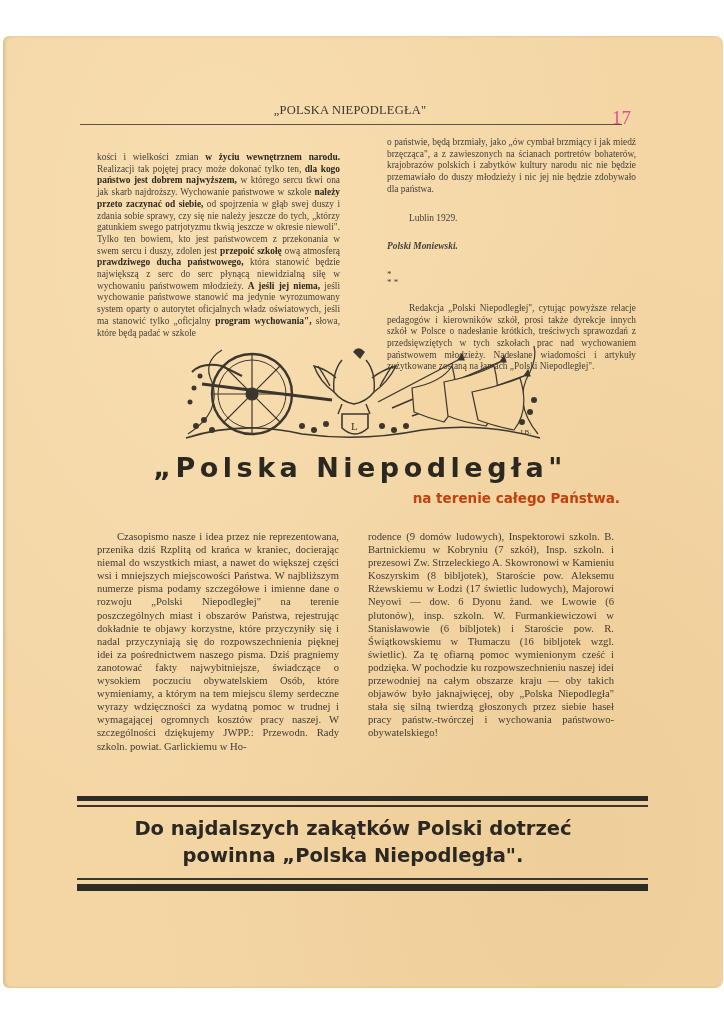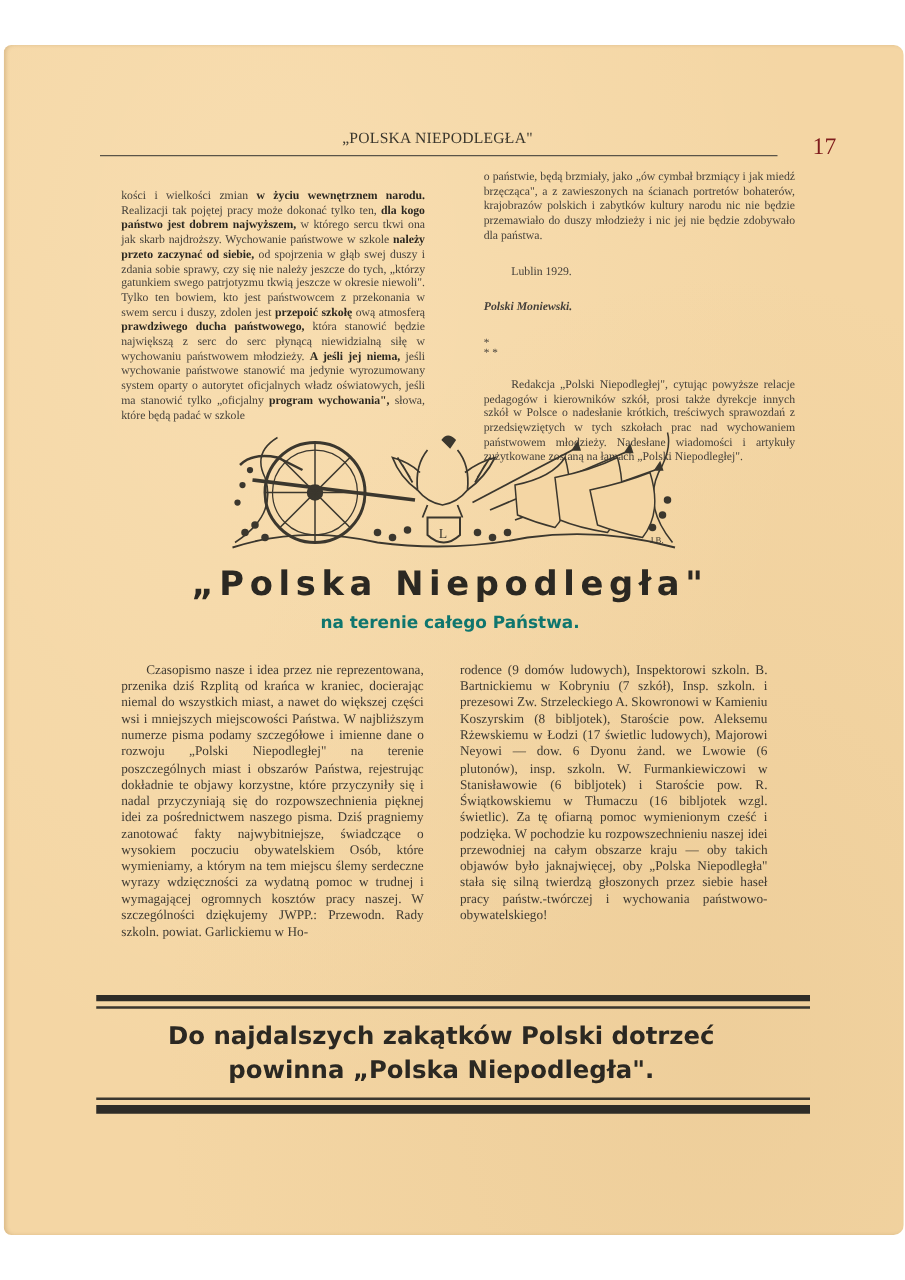--- a/index.html
+++ b/index.html
@@ -18,22 +18,22 @@
 
   
   .running-head {
     position: absolute; left: 80px; top: 103px; width: 540px; text-align: center;
     font-family: "Liberation Serif", serif; font-size: 12.5px; letter-spacing: 0.2px; color: #3a362c;
   }
   .head-rule {
     position: absolute; left: 80px; top: 124px; width: 542px; height: 1px; background: #5a5448;
   }
   .page-number {
-    position: absolute; left: 650px; top: 107px; font-family: "Liberation Serif", serif;
-    font-size: 19px; color: #7f1d1d; text-align: right;
+    position: absolute; left: 612px; top: 107px; font-family: "Liberation Serif", serif;
+    font-size: 19px; color: #ec4899; text-align: right;
   }
 
   .col {
     position: absolute; font-family: "Liberation Serif", serif; font-size: 9.4px; line-height: 11.7px;
     color: #45403a; text-align: justify; text-align-last: left;
   }
   .col p { margin: 17px; }
   .col b { color: #2c2820; font-weight: bold; }
   .col-top-left { left: 80px; top: 135px; width: 277px; }
   .col-top-right { left: 370px; top: 120px; width: 283px; }
@@ -48,22 +48,22 @@
   .ornament {
     position: absolute; left: 182px; top: 342px; width: 362px; height: 102px;
   }
 
   .main-title {
     position: absolute; left: 90px; top: 452px; width: 540px; text-align: center;
     font-family: "DejaVu Sans", sans-serif; font-weight: bold; font-size: 27px; letter-spacing: 4.5px;
     color: #2b2822;
   }
   .subtitle {
-    position: absolute; left: 100px; top: 490px; width: 520px; text-align: center;
-    font-family: "DejaVu Sans", sans-serif; font-weight: bold; font-size: 13.5px; color: #0f766e;
+    position: absolute; left: 100px; top: 490px; width: 520px; text-align: right;
+    font-family: "DejaVu Sans", sans-serif; font-weight: bold; font-size: 13.5px; color: #c2410c;
   }
 
   .col-body { font-size: 10.6px; line-height: 13.1px; color: #3f3a32; }
   .col-bottom-left { left: 80px; top: 513px; width: 276px; }
   .col-bottom-right { left: 351px; top: 513px; width: 280px; }
   .indent { text-indent: 20px; }
 
   .bar { position: absolute; background: #2e2c27; }
   .thin { position: absolute; height: 1.5px; background: #3a372f; }
 

